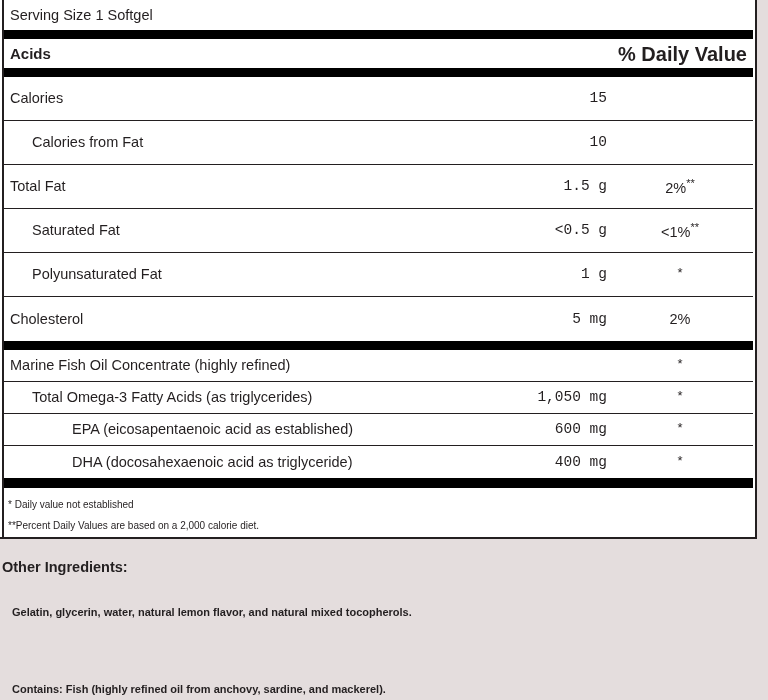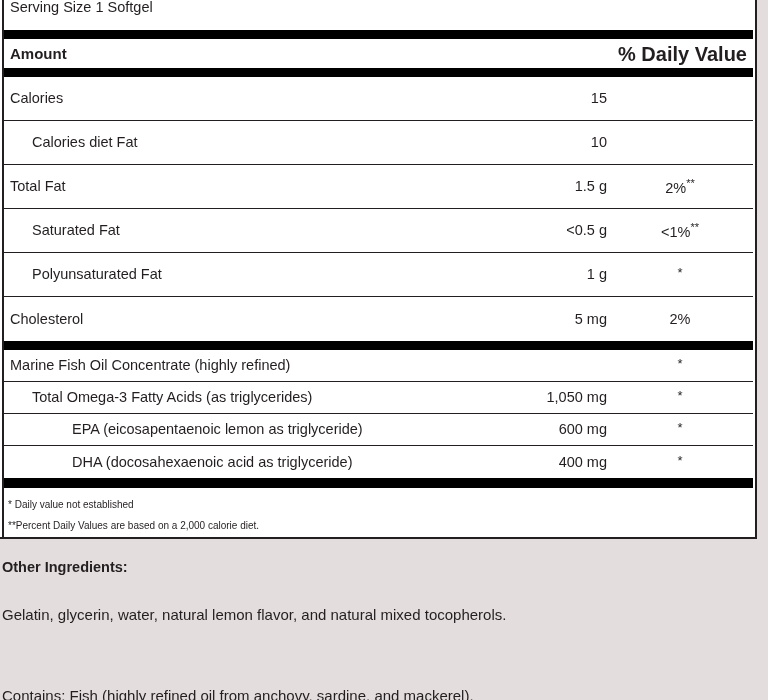--- a/index.html
+++ b/index.html
@@ -33,20 +33,21 @@
     top: 0;
     right: 0;
     bottom: 0;
     border-left: 2px solid #231f20;
     box-sizing: border-box;
   }
 
   .serving-row {
     height: 30px;
     display: flex;
+    align-items: center;
     padding-left: 6px;
     box-sizing: border-box;
   }
   .serving-row .txt {
     font-size: 14.5px;
     line-height: 1;
   }
 
   .bar-thick {
     height: 9px;
@@ -89,20 +90,21 @@
   .cell-name.bold { font-weight: bold; font-size: 15px; }
 
   .cell-amount {
     flex: 0 0 auto;
     width: 150px;
     text-align: right;
     font-size: 14.5px;
     line-height: 1;
     padding-right: 0px;
     white-space: nowrap;
+    font-family: Liberation Mono, monospace;
   }
   .cell-dv {
     flex: 0 0 auto;
     width: 146px;
     text-align: center;
     font-size: 14.5px;
     line-height: 1;
     white-space: nowrap;
   }
   .cell-dv.bold {
@@ -138,54 +140,55 @@
     top: 560px;
     width: 620px;
   }
   .other-title {
     font-size: 14.5px;
     font-weight: bold;
     line-height: 1;
     padding-left: 2px;
   }
   .other-line {
-    font-size: 15px;
-    line-height: 1;
-    padding-left: 2px;
+    font-size: 11px;
+    line-height: 1;
+    padding-left: 12px;
+    font-weight: bold;
   }
   .gap-a { height: 32px; }
   .gap-b { height: 66px; }
 </style>
 </head>
 <body>
 
 <div class="panel">
   <div class="panel-inner">
 
     <div class="serving-row">
       <span class="txt">Serving Size 1 Softgel</span>
     </div>
 
     <div class="bar-thick"></div>
 
     <div class="row header-row">
-      <span class="cell-name bold">Amount</span>
+      <span class="cell-name bold">Acids</span>
       <span class="cell-dv bold">% Daily Value</span>
     </div>
 
     <div class="bar-thick"></div>
 
     <div id="rows-block-1">
         <div class="row">
           <span class="cell-name">Calories</span>
           <span class="cell-amount">15</span>
           <span class="cell-dv"></span>
         </div>
         <div class="row">
-          <span class="cell-name indent1">Calories diet Fat</span>
+          <span class="cell-name indent1">Calories from Fat</span>
           <span class="cell-amount">10</span>
           <span class="cell-dv"></span>
         </div>
         <div class="row">
           <span class="cell-name">Total Fat</span>
           <span class="cell-amount">1.5 g</span>
           <span class="cell-dv">2%<span class="sup-stars">**</span></span>
         </div>
         <div class="row">
           <span class="cell-name indent1">Saturated Fat</span>
@@ -210,21 +213,21 @@
         <div class="row tallrow">
           <span class="cell-name">Marine Fish Oil Concentrate (highly refined)</span>
           <span class="cell-dv"><span class="star">*</span></span>
         </div>
         <div class="row tallrow">
           <span class="cell-name indent1">Total Omega-3 Fatty Acids (as triglycerides)</span>
           <span class="cell-amount">1,050 mg</span>
           <span class="cell-dv"><span class="star">*</span></span>
         </div>
         <div class="row tallrow">
-          <span class="cell-name indent2">EPA (eicosapentaenoic lemon as triglyceride)</span>
+          <span class="cell-name indent2">EPA (eicosapentaenoic acid as established)</span>
           <span class="cell-amount">600 mg</span>
           <span class="cell-dv"><span class="star">*</span></span>
         </div>
         <div class="row tallrow noline">
           <span class="cell-name indent2">DHA (docosahexaenoic acid as triglyceride)</span>
           <span class="cell-amount">400 mg</span>
           <span class="cell-dv"><span class="star">*</span></span>
         </div>
       </div>
 

